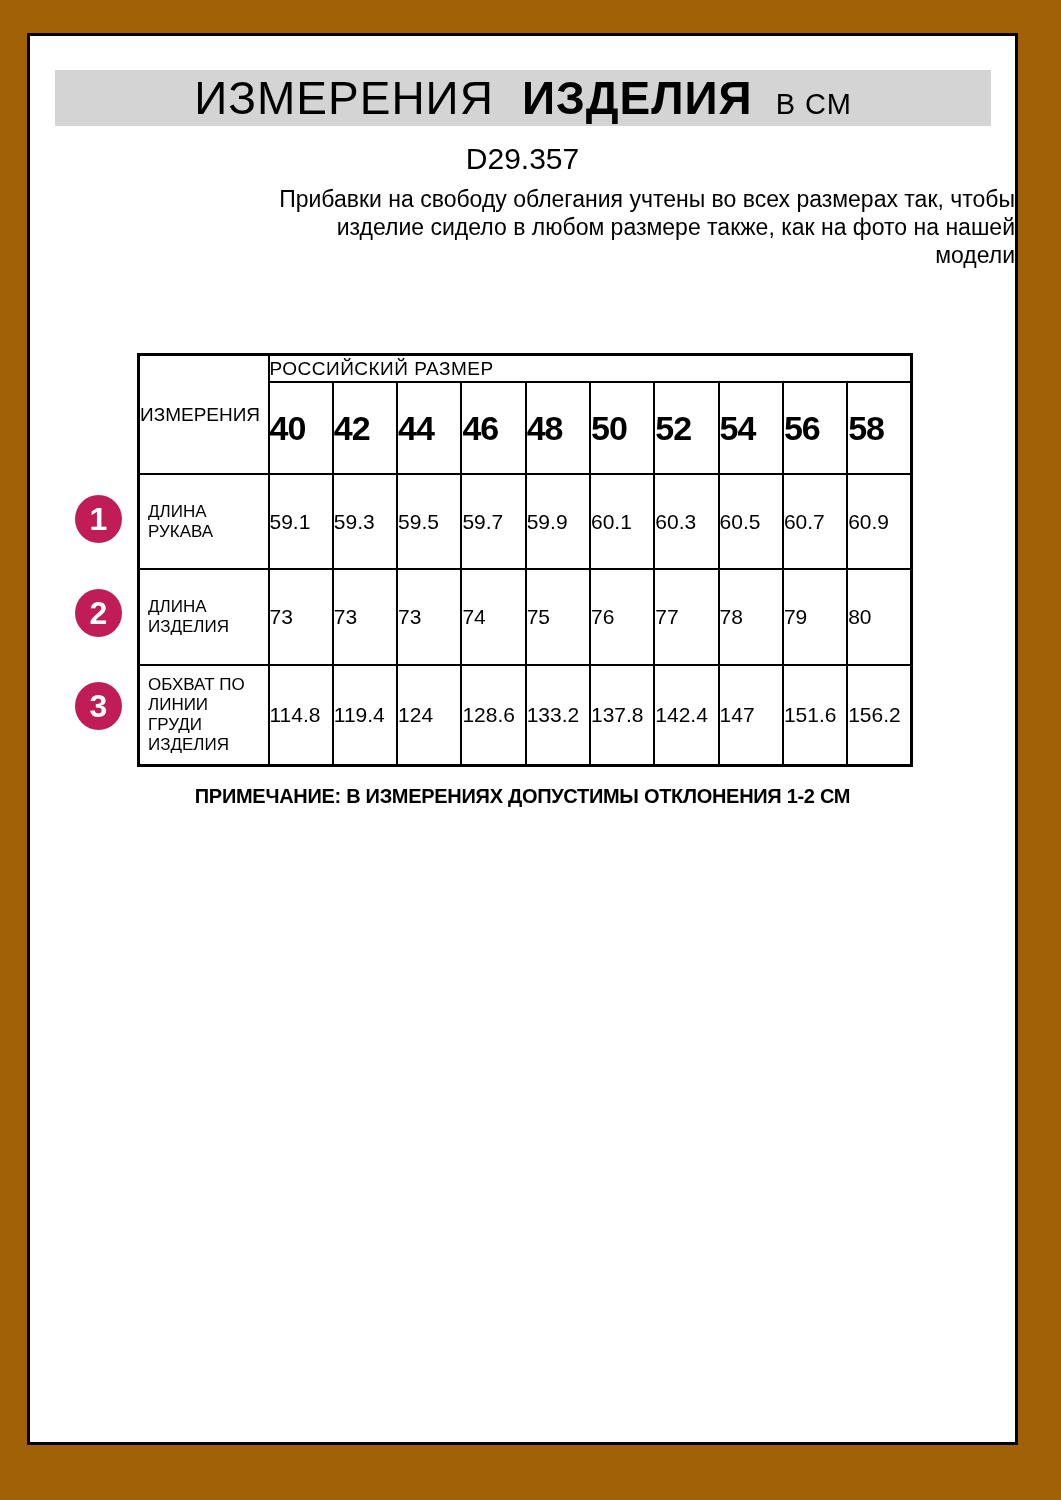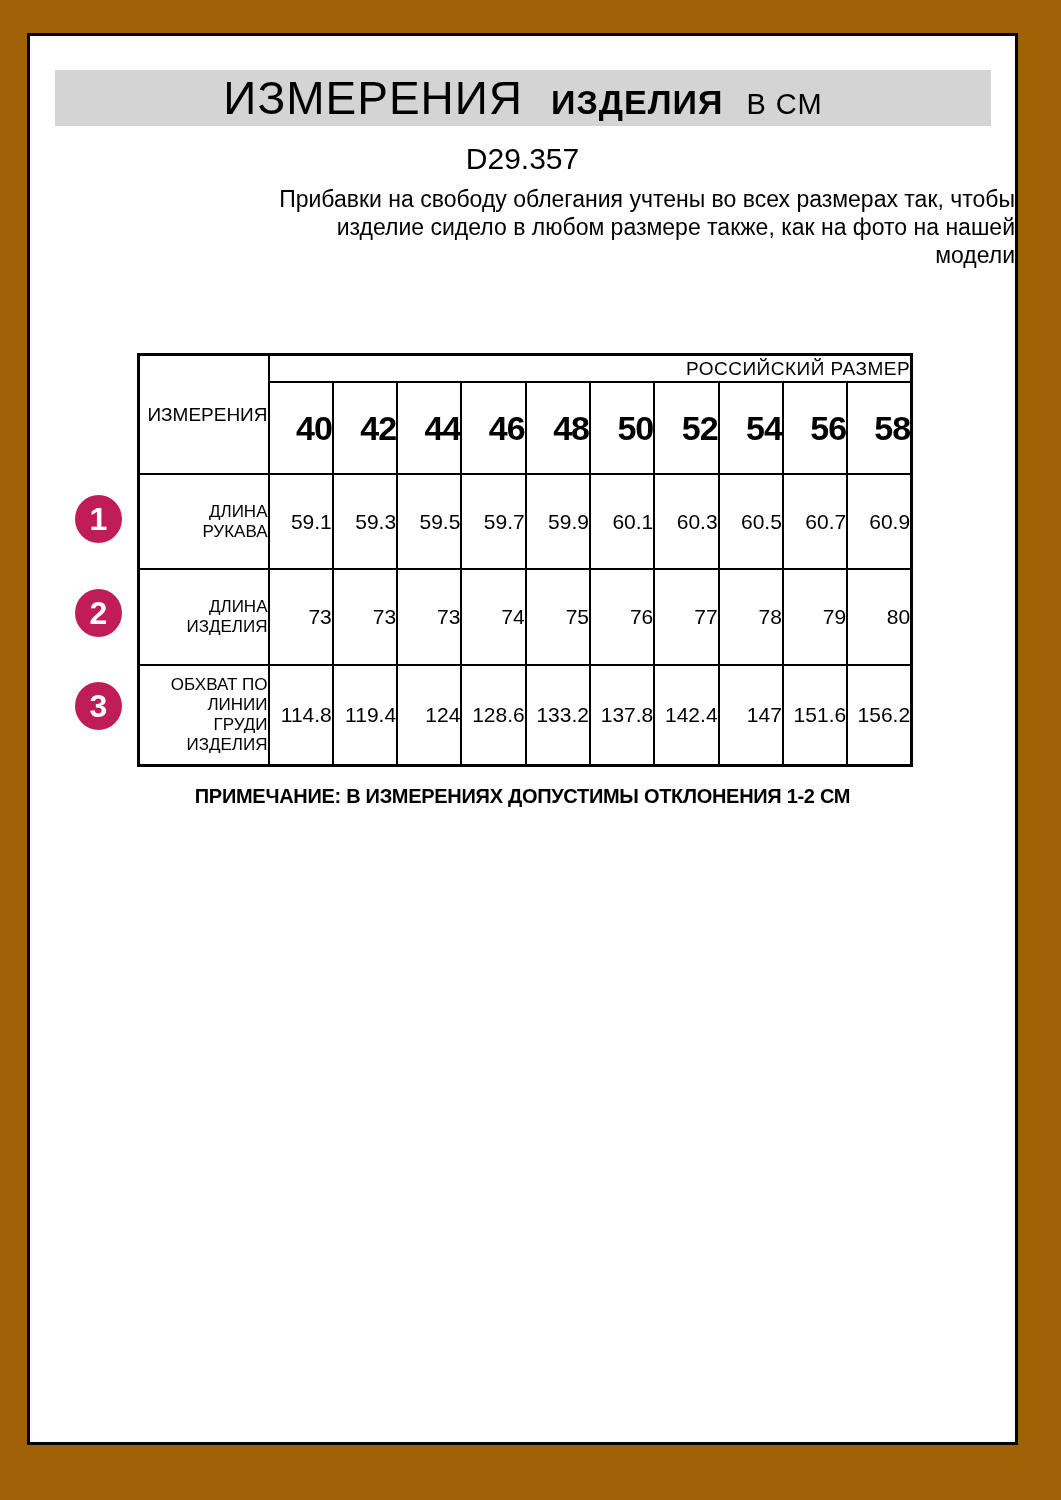--- a/index.html
+++ b/index.html
@@ -38,21 +38,21 @@
     justify-content: center;
     gap: 0;
   }
   .title-band .w1 {
     font-size: 46px;
     font-weight: 400;
     letter-spacing: 1px;
     line-height: 56px;
   }
   .title-band .w2 {
-    font-size: 34px;
+    font-size: 46px;
     font-weight: 700;
     letter-spacing: 1px;
     line-height: 56px;
     margin-left: 28px;
   }
   .title-band .unit {
     font-size: 29px;
     font-weight: 400;
     letter-spacing: 1px;
     line-height: 56px;
@@ -83,21 +83,21 @@
     left: 107px;
   }
   table.size-table {
     border-collapse: collapse;
     table-layout: fixed;
     width: 773px;
     border: 3px solid #000;
   }
   table.size-table th, table.size-table td {
     border: 2px solid #000;
-    text-align: right;
+    text-align: left;
     vertical-align: middle;
     padding: 0;
     background: #fff;
   }
   th.group-header {
     height: 25px;
     font-size: 19px;
     font-weight: 400;
     letter-spacing: 0.5px;
   }

